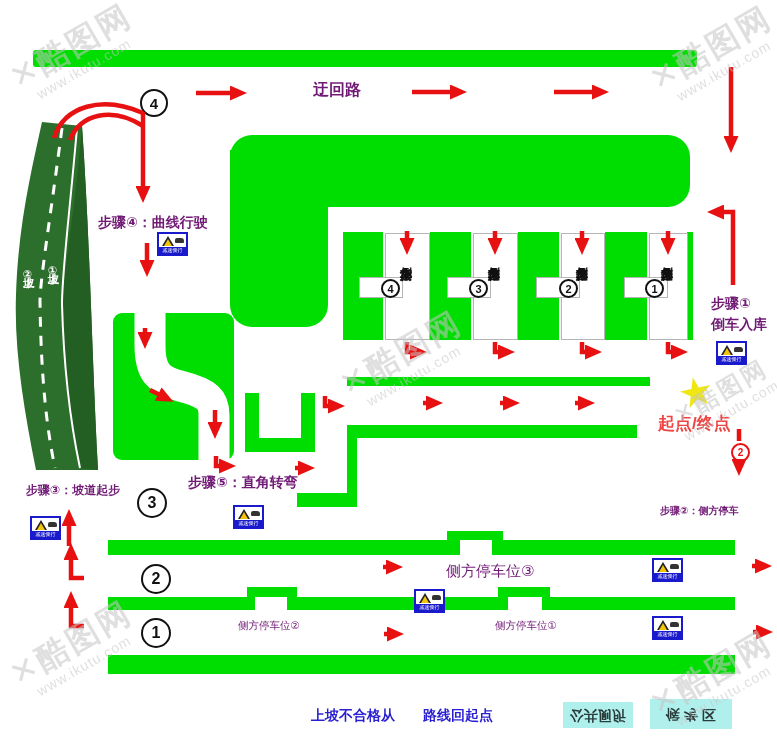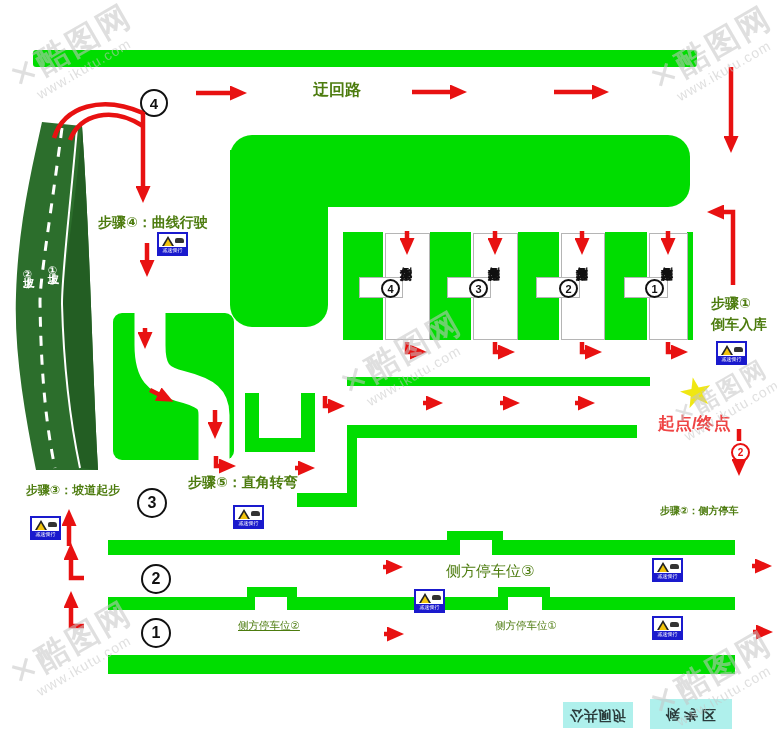--- a/index.html
+++ b/index.html
@@ -3,21 +3,21 @@
 <meta charset="utf-8">
 <style>
   html,body{margin:0;padding:0;background:#fff;}
   #canvas{position:relative;width:777px;height:753px;background:#fff;overflow:hidden;
           font-family:"Liberation Sans","DejaVu Sans",sans-serif;border-right:1px solid #aaa;}
   .abs{position:absolute;}
   .green{position:absolute;background:#00dd00;}
   .bay{position:absolute;background:#fff;border:1px solid #b5b5b5;}
   .notch{position:absolute;background:#fff;border:1px solid #b5b5b5;}
   .gap{position:absolute;background:#fff;}
-  .lbl{position:absolute;color:#4d7c0f;white-space:nowrap;}
+  .lbl{position:absolute;color:#701a75;white-space:nowrap;}
   .bold{font-weight:bold;}
   .bay-text{position:absolute;writing-mode:vertical-rl;text-orientation:upright;
             font-size:12px;font-weight:bold;color:#111;letter-spacing:0px;line-height:1;}
   .badge{position:absolute;border:2px solid #111;border-radius:50%;background:#fff;color:#111;
          display:flex;align-items:center;justify-content:center;font-weight:bold;}
   .badge-red{position:absolute;border:2px solid #e81111;border-radius:50%;background:#fff;color:#e81111;
          display:flex;align-items:center;justify-content:center;font-weight:bold;}
   .ramp-lane{position:absolute;color:#fff;font-weight:bold;font-size:11px;
              writing-mode:vertical-rl;text-orientation:upright;}
   .sign{position:absolute;width:27px;background:#fff;border:2px solid #1a1acd;
@@ -124,21 +124,21 @@
 
   <div class="lbl bold z4" style="left:658px;top:412px;font-size:17px;color:#ef4444;">起点/终点</div>
   <div class="star z4" style="left:678px;top:372px;">★</div>
   <div class="badge-red z4" style="left:731px;top:443px;width:15px;height:15px;font-size:10px;">2</div>
 
   <div class="badge z4" style="left:137px;top:488px;width:26px;height:26px;font-size:16px;">3</div>
   <div class="badge z4" style="left:141px;top:564px;width:26px;height:26px;font-size:16px;">2</div>
   <div class="badge z4" style="left:141px;top:618px;width:26px;height:26px;font-size:16px;">1</div>
 
   <div class="lbl z4" style="left:446px;top:562px;font-size:15px;">侧方停车位③</div>
-  <div class="lbl z4" style="left:238px;top:619px;font-size:10.5px;text-decoration:underline;">侧方停车位②</div>
+  <div class="lbl z4" style="left:238px;top:619px;font-size:10.5px;">侧方停车位②</div>
   <div class="lbl z4" style="left:495px;top:619px;font-size:10.5px;">侧方停车位①</div>
 
   <div class="sign z4" style="left:157px;top:232px;">
     <div class="sign-top">
         <span class="tri-o">
           <span class="tri-i"></span>
         </span>
         <span class="car"></span>
       </div>
     <div class="sign-label">减速慢行</div>
@@ -191,20 +191,21 @@
   <div class="sign z4" style="left:652px;top:616px;">
     <div class="sign-top">
         <span class="tri-o">
           <span class="tri-i"></span>
         </span>
         <span class="car"></span>
       </div>
     <div class="sign-label">减速慢行</div>
   </div>
 
+  <div class="note" style="left:311px;top:707px;">上坡不合格从　　路线回起点</div>
   <div class="cyanbox" style="left:563px;top:702px;width:70px;height:26px;">公共厕所</div>
   <div class="cyanbox" style="left:650px;top:699px;width:82px;height:30px;">候 考 区</div>
 
   <svg class="overlay" width="777" height="753" viewBox="0 0 777 753">
     <defs>
       <marker id="ah" markerUnits="userSpaceOnUse" markerWidth="17" markerHeight="15" refX="2" refY="7.5" orient="auto">
         <path d="M0,0 L17,7.5 L0,15 Z" fill="#e81111"></path>
       </marker>
     </defs>
     <g stroke="#e81111" stroke-width="4.5" fill="none">

